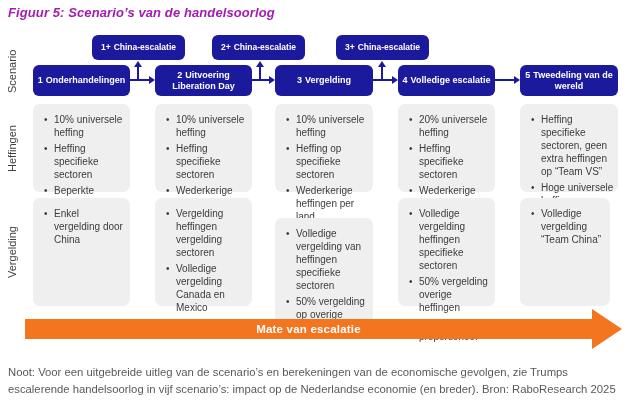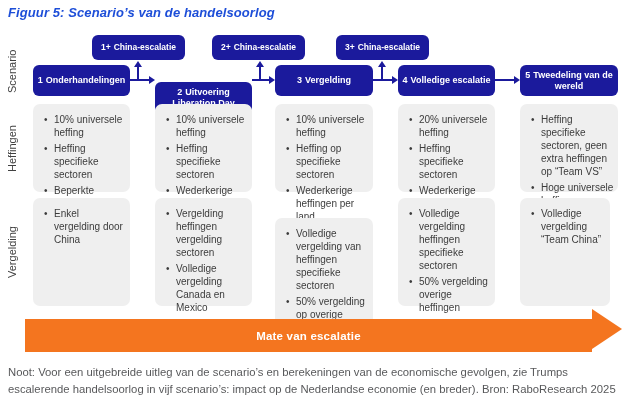--- a/index.html
+++ b/index.html
@@ -9,21 +9,21 @@
     --txt:#3c3c3c;
     --foot:#58595b;
   }
   html,body{margin:0;padding:0;background:#ffffff;}
   #canvas{
     position:relative;width:627px;height:418px;background:#ffffff;
     font-family:"Liberation Sans",sans-serif;overflow:hidden;
   }
   .title{
     position:absolute;left:8px;top:5px;
-    font-size:13px;font-weight:bold;font-style:italic;color:#1d4ed8;
+    font-size:13px;font-weight:bold;font-style:italic;color:#a21caf;
     letter-spacing:.1px;
   }
   .rowlabel{
     position:absolute;writing-mode:vertical-rl;transform:rotate(180deg);
     font-size:11px;color:#414141;text-align:center;left:6px;
   }
   .navybox{
     position:absolute;background:var(--navy);border-radius:6px;
     color:#ffffff;display:flex;align-items:center;justify-content:center;
     text-align:center;padding:1px 3px;box-sizing:border-box;
@@ -50,21 +50,21 @@
   .hconn .hhead{position:absolute;right:0;top:0;width:0;height:0;
     border-top:4px solid transparent;border-bottom:4px solid transparent;
     border-left:6px solid var(--navy);}
   .vconn{position:absolute;width:8px;top:61px;height:19px;}
   .vconn .vline{position:absolute;left:3px;top:4px;bottom:0;width:2px;background:var(--navy);}
   .vconn .vhead{position:absolute;left:0;top:0;width:0;height:0;
     border-left:4px solid transparent;border-right:4px solid transparent;
     border-bottom:6px solid var(--navy);}
   .bigarrow{position:absolute;left:25px;top:309px;width:597px;height:40px;}
   .bigarrow .body{
-    position:absolute;left:0;top:10px;width:567px;height:33px;background:var(--orange);
+    position:absolute;left:0;top:10px;width:567px;height:20px;background:var(--orange);
     display:flex;align-items:center;justify-content:center;
     color:#ffffff;font-size:11.5px;font-weight:bold;letter-spacing:.2px;
   }
   .bigarrow .head{
     position:absolute;left:567px;top:0;width:0;height:0;
     border-top:20px solid transparent;border-bottom:20px solid transparent;
     border-left:30px solid var(--orange);
   }
   .footnote{
     position:absolute;left:8px;top:364px;width:612px;
@@ -101,21 +101,21 @@
       <div class="vline"></div>
   </div>
   <div class="vconn" style="left:378px;">
     <div class="vhead"></div>
       <div class="vline"></div>
   </div>
 
   <div class="navybox scenbox" style="left:33px;top:65px;width:97px;height:31px;">
     <span><b>1</b><span>Onderhandelingen</span></span>
   </div>
-  <div class="navybox scenbox" style="left:155px;top:82px;width:97px;height:31px;">
+  <div class="navybox scenbox" style="left:155px;top:65px;width:97px;height:31px;">
     <span><b>2</b><span>Uitvoering Liberation Day</span></span>
   </div>
   <div class="navybox scenbox" style="left:275px;top:65px;width:98px;height:31px;">
     <span><b>3</b><span>Vergelding</span></span>
   </div>
   <div class="navybox scenbox" style="left:398px;top:65px;width:97px;height:31px;">
     <span><b>4</b><span>Volledige escalatie</span></span>
   </div>
   <div class="navybox scenbox" style="left:520px;top:65px;width:98px;height:31px;">
     <span><b>5</b><span>Tweedeling van de wereld</span></span>

